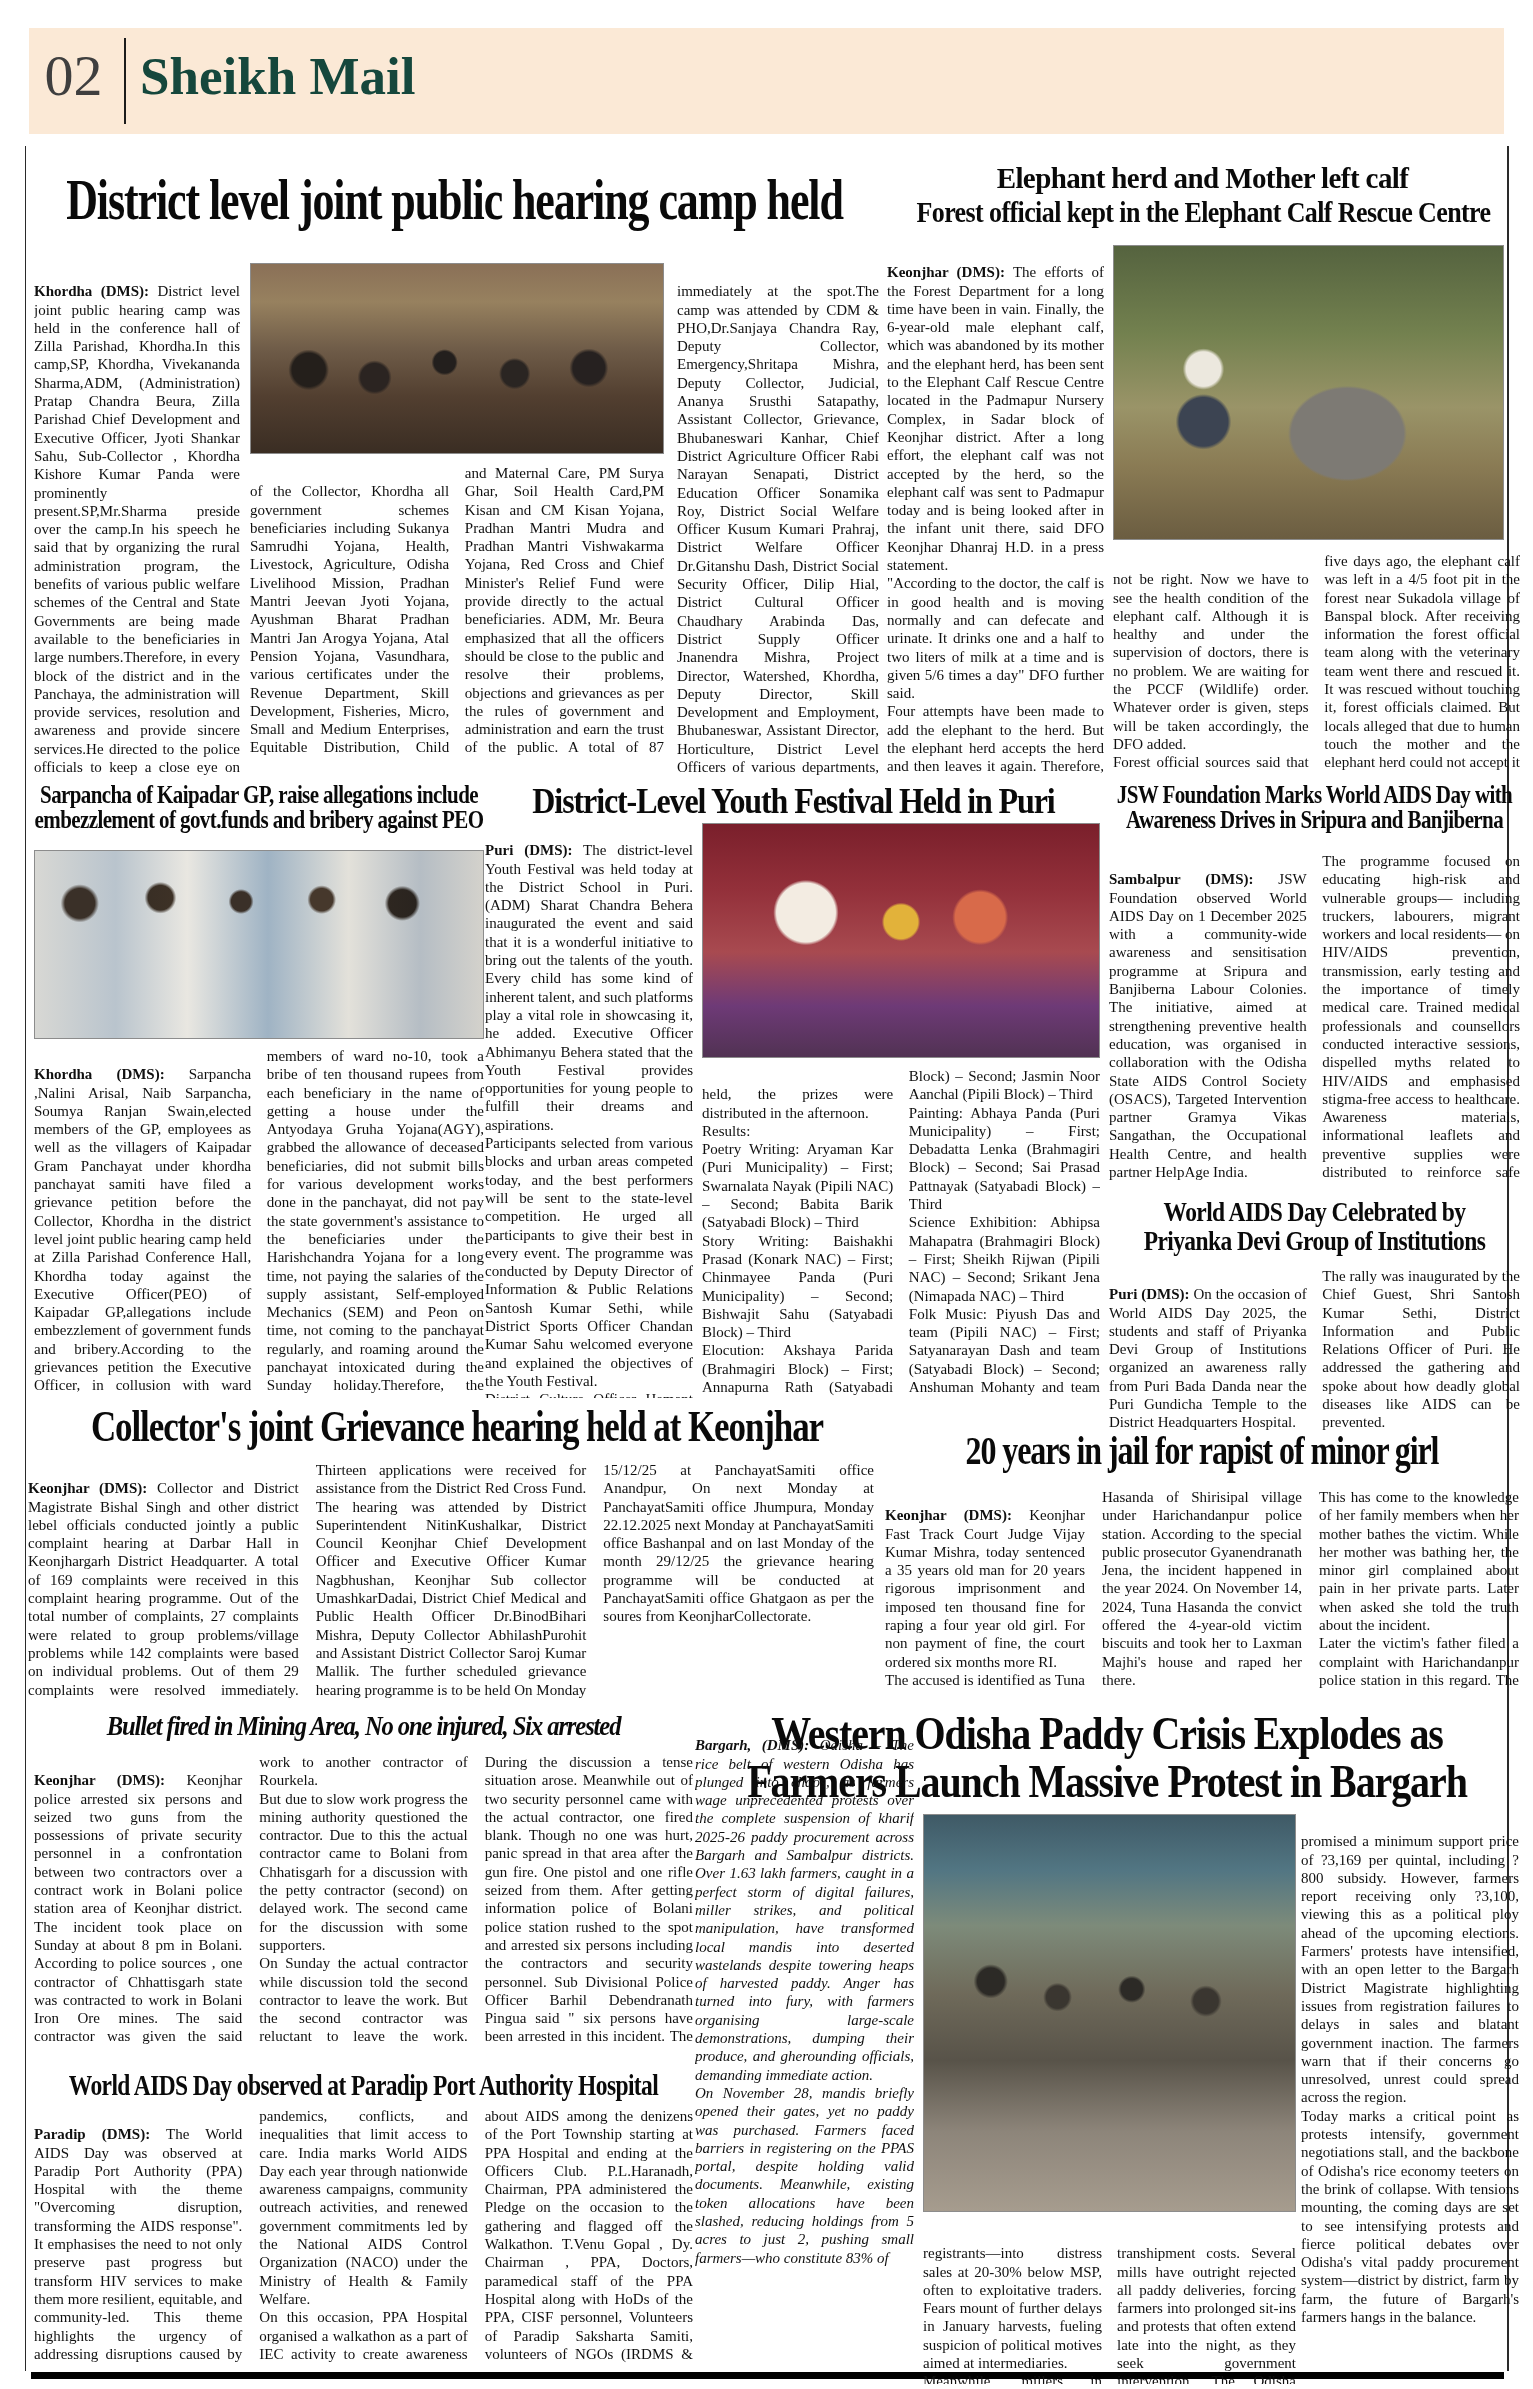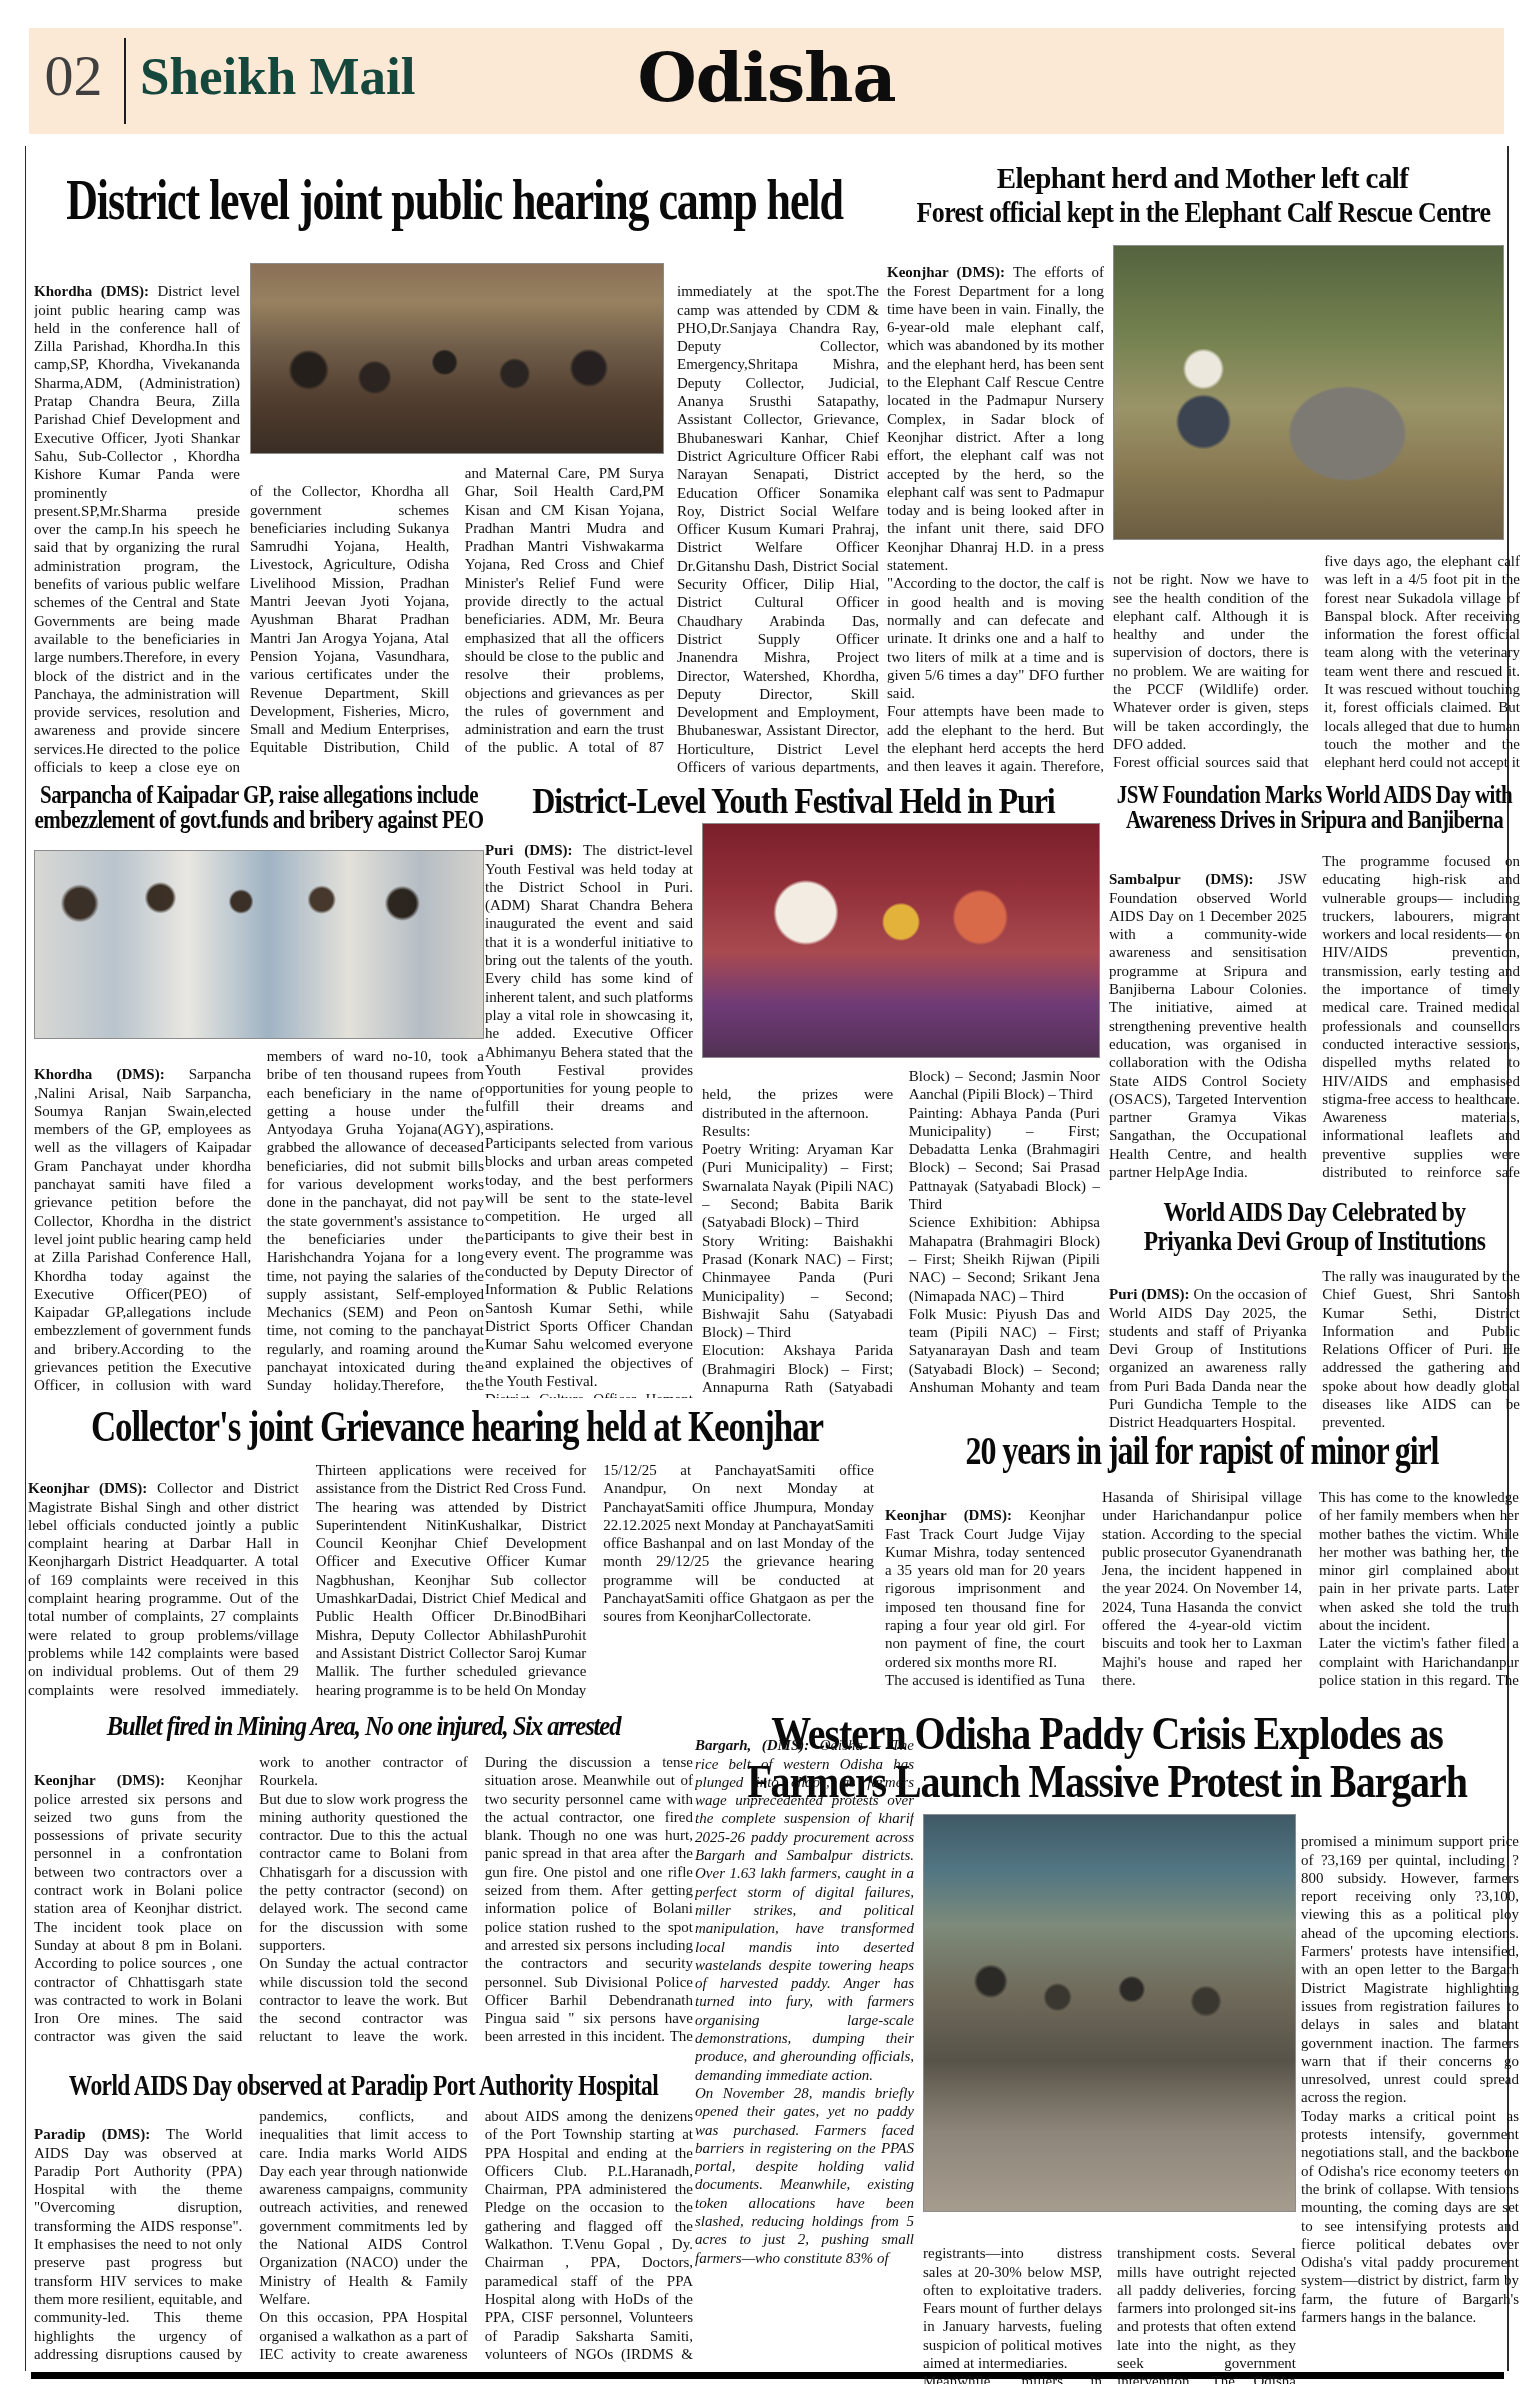--- a/index.html
+++ b/index.html
@@ -71,21 +71,20 @@
 <div class="page">
 
   <div class="side-rule" style="left:24.6px;"></div>
   <div class="side-rule" style="left:1507px;"></div>
   <div class="rule" style="left:31px;top:2372px;width:1473px;height:6.7px;"></div>
 
   <div class="masthead">
     <div class="page-num">02</div>
     <div class="mast-divider"></div>
     <div class="paper-name">Sheikh Mail</div>
-    <div class="edition">Odisha</div>
   </div>
 
   <div class="abs" style="left:0;top:0;width:0;height:0;">
     <div class="abs headline tall" style="left:34px;top:172px;width:841px;font-size:44px;">District level joint public hearing camp held</div>
     <div class="photo ph-hearing" style="left:250px;top:263px;width:414px;height:191px;"></div>
     <div class="abs body-text" style="left:34px;top:264px;width:206px;height:511px;">
       <b class="dateline">Khordha (DMS):</b><span> District level joint public hearing camp was held in the conference hall of Zilla Parishad, Khordha.In this camp,SP, Khordha, Vivekananda Sharma,ADM, (Administration) Pratap Chandra Beura, Zilla Parishad Chief Development and Executive Officer, Jyoti Shankar Sahu, Sub-Collector , Khordha Kishore Kumar Panda were prominently present.SP,Mr.Sharma preside over the camp.In his speech he said that by organizing the rural administration program, the benefits of various public welfare schemes of the Central and State Governments are being made available to the beneficiaries in large numbers.Therefore, in every block of the district and in the Panchaya, the administration will provide services, resolution and awareness and provide sincere services.He directed to the police officials to keep a close eye on maintaining law and order in the district. As per the instructions</span>
     </div>
     <div class="abs body-text cols2" style="left:250px;top:464px;width:414px;height:311px;">
       <span>of the Collector, Khordha all government schemes beneficiaries including Sukanya Samrudhi Yojana, Health, Livestock, Agriculture, Odisha Livelihood Mission, Pradhan Mantri Jeevan Jyoti Yojana, Ayushman Bharat Pradhan Mantri Jan Arogya Yojana, Atal Pension Yojana, Vasundhara, various certificates under the Revenue Department, Skill Development, Fisheries, Micro, Small and Medium Enterprises, Equitable Distribution, Child and Maternal Care, PM Surya Ghar, Soil Health Card,PM Kisan and CM Kisan Yojana, Pradhan Mantri Mudra and Pradhan Mantri Vishwakarma Yojana, Red Cross and Chief Minister's Relief Fund were provide directly to the actual beneficiaries. ADM, Mr. Beura emphasized that all the officers should be close to the public and resolve their problems, objections and grievances as per the rules of government and administration and earn the trust of the public. A total of 87 grievances were registered in this camp, of which 82 were individual and 05 were collective grievances. Five grievances were resolved</span>

